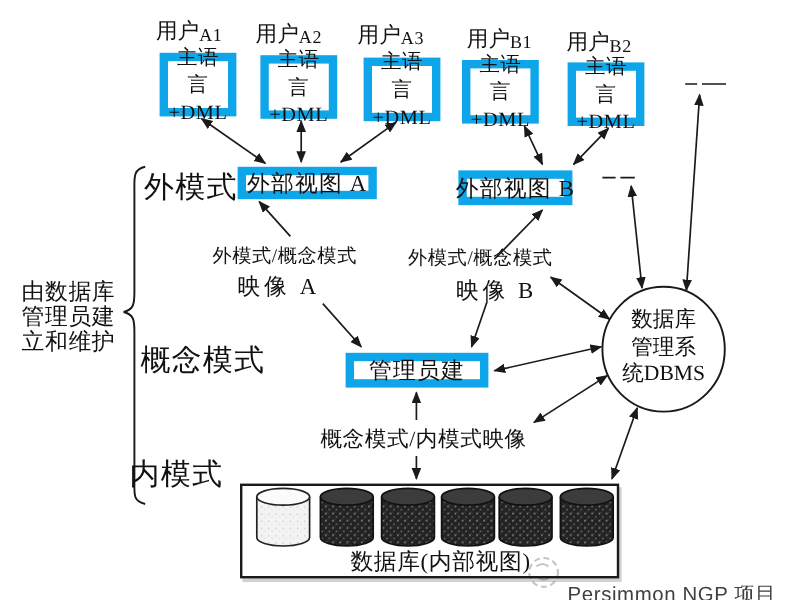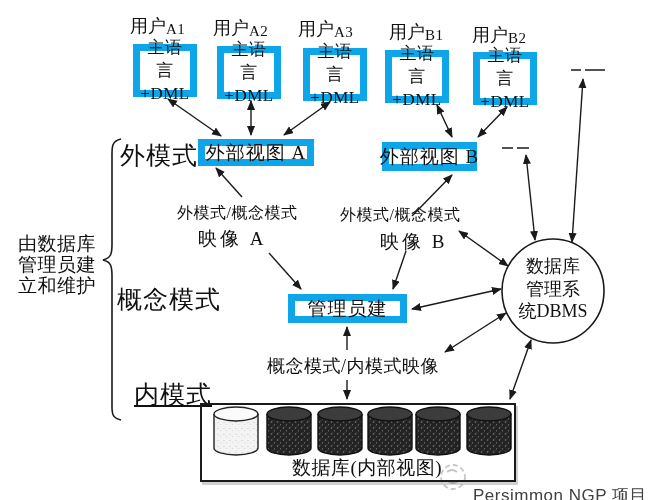--- a/index.html
+++ b/index.html
@@ -137,21 +137,21 @@
       <span>主语言</span>
       <span>+DML</span>
     </div>
   <div class="box host" style="left:473px;top:52px;">
       <span>主语言</span>
       <span>+DML</span>
     </div>
 
   <div class="lvl" style="left:120px;top:139px;">外模式</div>
   <div class="lvl" style="left:117px;top:283px;">概念模式</div>
-  <div class="lvl" style="left:134px;top:378px;text-decoration:underline;">内模式</div>
+  <div class="lvl" style="left:108px;top:378px;">内模式</div>
 
   <div class="dba">
     <div>由数据库</div>
     <div>管理员建</div>
     <div>立和维护</div>
   </div>
 
   <div class="box view" style="left:198px;top:139px;width:116px;height:27px;">外部视图 A</div>
   <div class="box view" style="left:382px;top:142px;width:95px;height:29px;">外部视图 B</div>
   <div class="box view" style="left:288px;top:294px;width:119px;height:29px;">管理员建</div>

